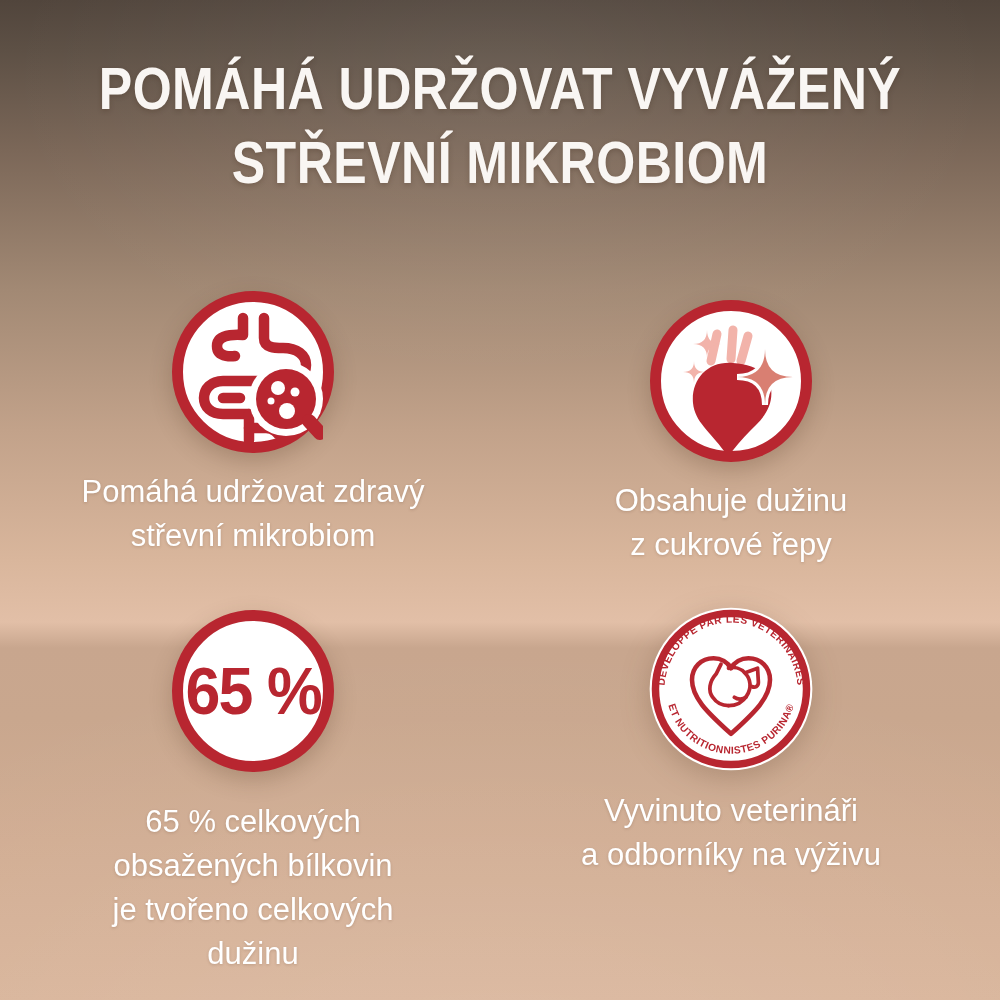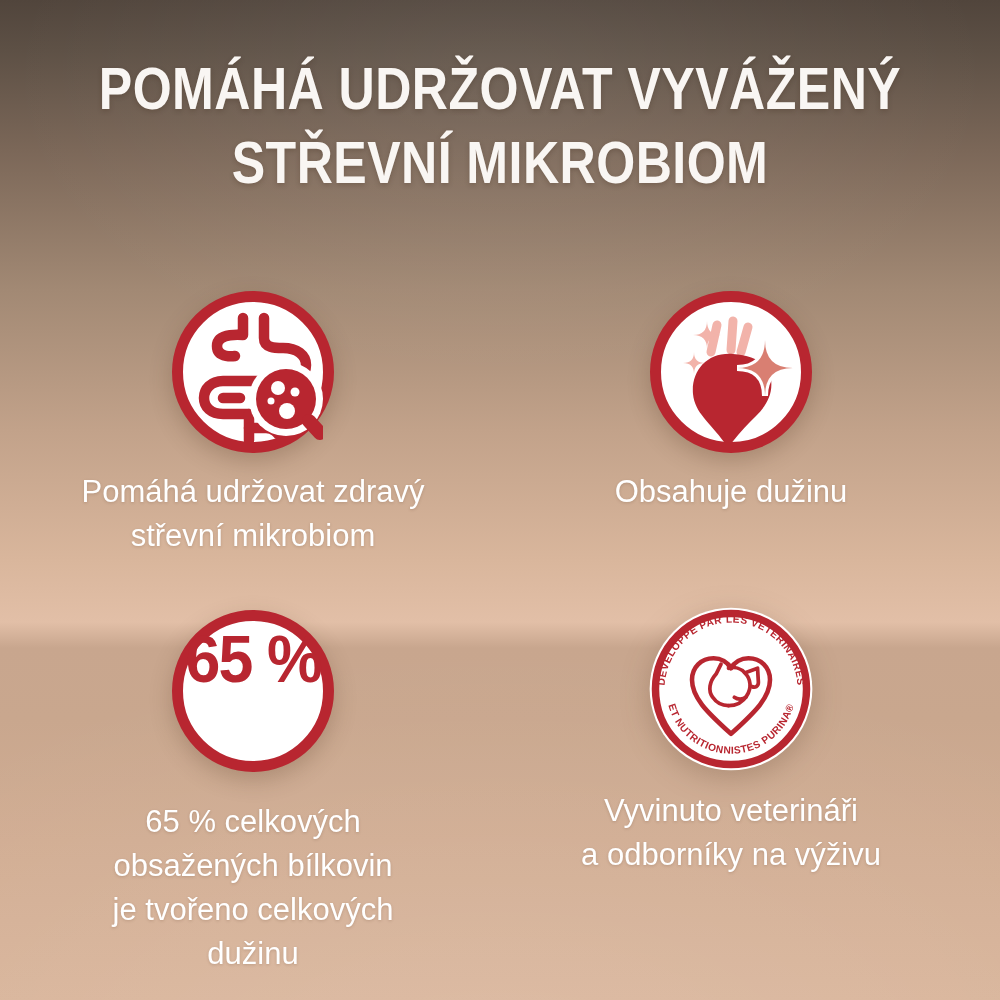--- a/index.html
+++ b/index.html
@@ -35,27 +35,27 @@
     letter-spacing:.5px;
     transform:scaleX(.85);
     text-shadow:0 2px 6px rgba(60,40,25,.25);
   }
   h1.title .line{display:block;}
   .cell{
     position:absolute;width:460px;
     display:flex;flex-direction:column;align-items:center;
   }
   .cell-tl{left:23px;top:291px;}
-  .cell-tr{left:501px;top:291px;}
+  .cell-tr{left:501px;top:300px;}
   .cell-bl{left:23px;top:610px;}
   .cell-br{left:501px;top:606px;}
   .circle{
     width:140px;height:140px;border-radius:50%;
     background:#fff;border:11px solid #b82630;
-    display:flex;justify-content:center;
+    display:flex;align-items:center;justify-content:center;
     box-shadow:0 8px 22px rgba(80,50,30,.25);
   }
   .circle svg{display:block;}
   .pct{
     color:#b82630;font-size:66px;font-weight:700;
     letter-spacing:-2px;transform:scaleX(.95);
     white-space:nowrap;
   }
   .badge-wrap{width:166px;height:166px;filter:drop-shadow(0 7px 14px rgba(80,50,30,.25));}
   .badge-wrap svg{display:block;}
@@ -122,20 +122,21 @@
           C76 133 86 123 95 114
           C106 103 112 92 110 77
           C108 61 94 54 72 52 Z"></path>
         <path d="M46 19 Q46 33 60 33 Q46 33 46 47 Q46 33 32 33 Q46 33 46 19 Z" fill="#f2b3aa"></path>
         <path d="M33 50 Q33 61 44 61 Q33 61 33 72 Q33 61 22 61 Q33 61 33 50 Z" fill="#f2b3aa"></path>
         <path d="M104 38 Q104 66 132 66 Q104 66 104 94 Q104 66 76 66 Q104 66 104 38 Z" fill="#d97f72" stroke="#ffffff" stroke-width="6" paint-order="stroke"></path>
       </svg>
     </div>
     <p class="caption">
       <span>Obsahuje dužinu</span>
+      <span>z cukrové řepy</span>
     </p>
   </div>
 
   <div class="cell cell-bl">
     <div class="circle">
       <span class="pct">65 %</span>
     </div>
     <p class="caption">
       <span>65 % celkových</span>
       <span>obsažených bílkovin</span>

